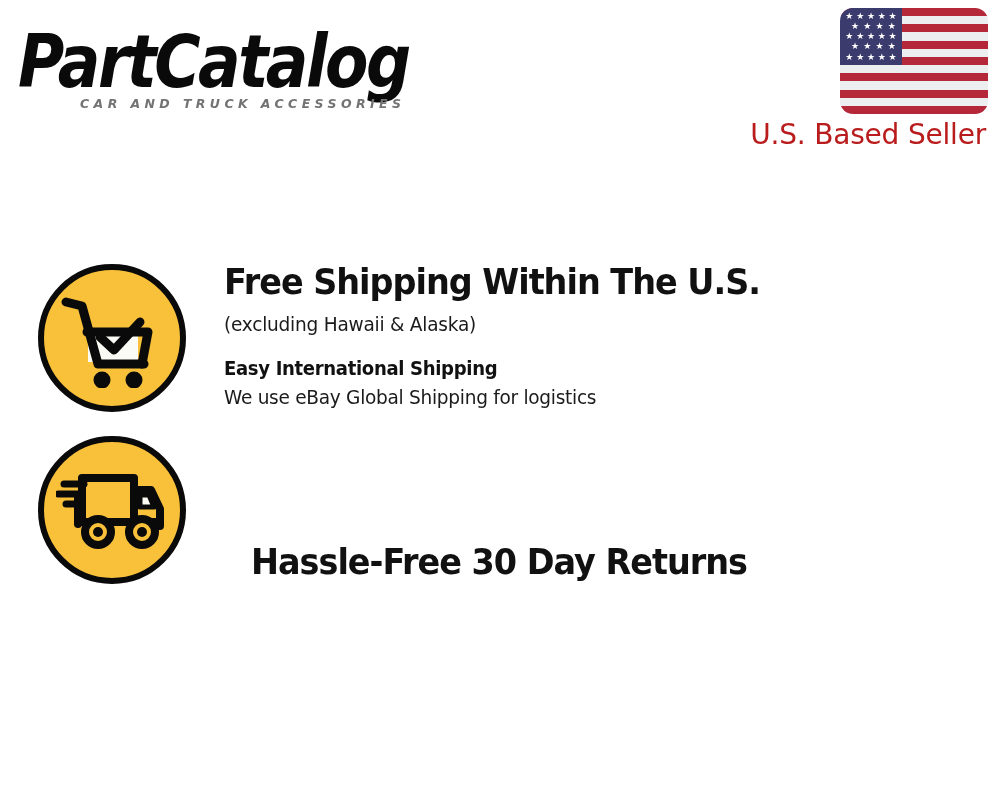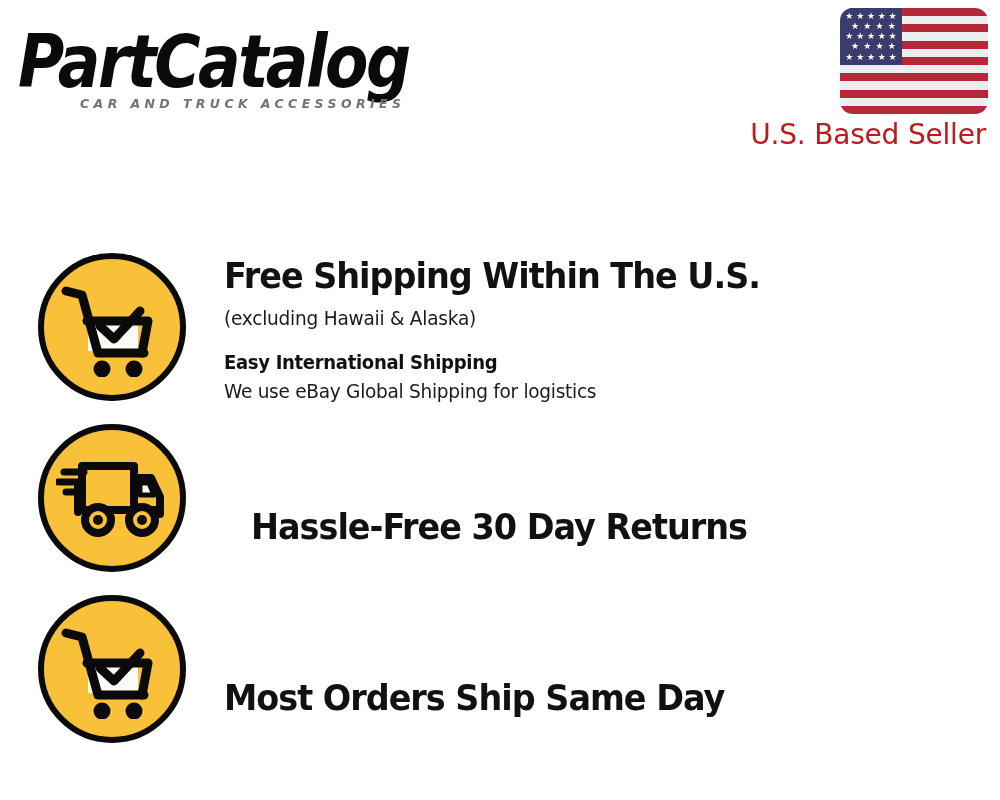--- a/index.html
+++ b/index.html
@@ -141,21 +141,21 @@
   .features {
     position: absolute;
     left: 0;
     top: 230px;
     width: 1000px;
   }
 
   .feature-row {
     position: relative;
     display: flex;
-    align-items: center;
+    align-items: flex-end;
   }
 
   .feature-row.row-1 { height: 182px; }
   .feature-row.row-2 { height: 172px; }
   .feature-row.row-3 { height: 170px; }
 
   .icon-col {
     width: 224px;
     flex: 0 0 224px;
     display: flex;
@@ -355,33 +355,16 @@
             <circle cx="86" cy="68" r="13" fill="#f9c03a" stroke="#0a0a0a" stroke-width="8"></circle>
             <circle cx="86" cy="68" r="5" fill="#0a0a0a"></circle>
           </svg>
         </div>
       </div>
       <div class="text-col">
         <div class="feature-title">Hassle-Free 30 Day Returns</div>
       </div>
     </div>
 
-    <div class="feature-row row-3">
-      <div class="icon-col">
-        <div class="icon-circle">
-          <svg width="108" height="100" viewBox="0 0 108 100" aria-hidden="true">
-            <path d="M30 48 L80 48 L80 74 L30 74 Z" fill="#fbfbf6"></path>
-            <path d="M8 14 L24 18 L40 76 L86 76" stroke="#0a0a0a" stroke-width="9" fill="none" stroke-linecap="round" stroke-linejoin="round"></path>
-            <path d="M29 44 L90 44 L84 76" stroke="#0a0a0a" stroke-width="9" fill="none" stroke-linecap="round" stroke-linejoin="round"></path>
-            <path d="M42 49 L56 62 L82 34" stroke="#0a0a0a" stroke-width="9" fill="none" stroke-linecap="round" stroke-linejoin="round"></path>
-            <circle cx="44" cy="92" r="8.5" fill="#0a0a0a"></circle>
-            <circle cx="76" cy="92" r="8.5" fill="#0a0a0a"></circle>
-          </svg>
-        </div>
-      </div>
-      <div class="text-col">
-        <div class="feature-title">Most Orders Ship Same Day</div>
-      </div>
-    </div>
 
   </div>
 
 </div>
 
 </body></html>

